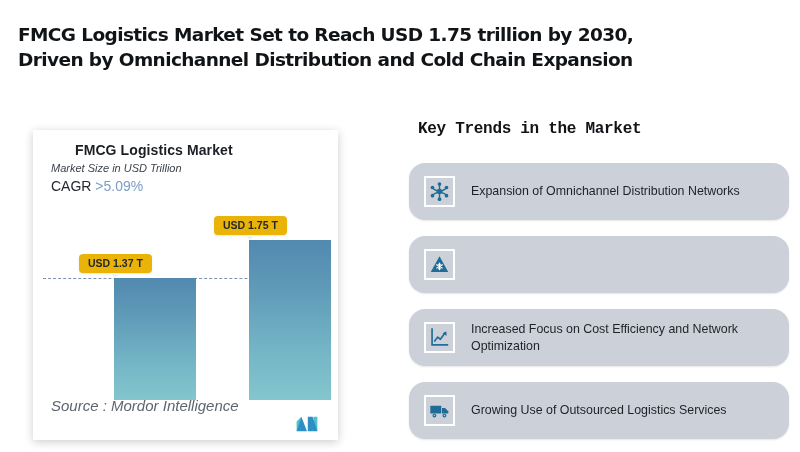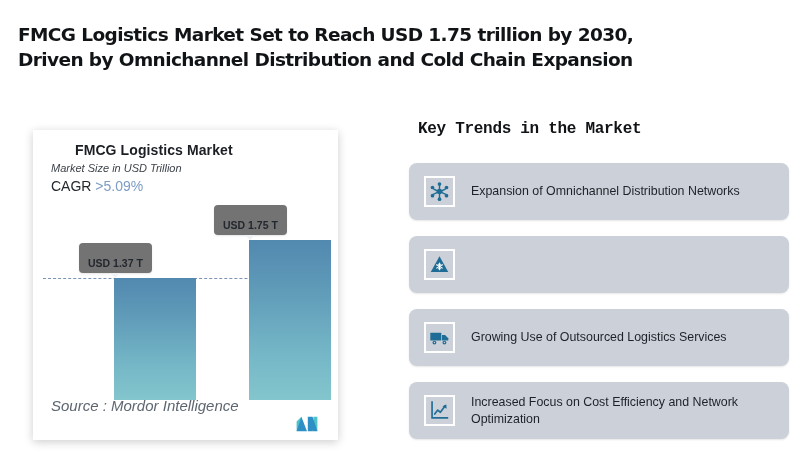--- a/index.html
+++ b/index.html
@@ -68,23 +68,23 @@
     border-top:1.4px dashed #7d93b5;
   }
   .bar{
     position:absolute;bottom:0;
     background:linear-gradient(180deg,#5289b0 0%,#5f9ab8 30%,#74b6c6 70%,#83c6cd 100%);
   }
   #bar-2025{left:81px;width:82px;height:122px;}
   #bar-2030{left:216px;width:82px;height:160px;}
   .bar-label{
     position:absolute;
-    background:#737373;
+    background:#eab308;
     border-radius:4px;
-    padding:14px 9px 4px 9px;
+    padding:3px 9px 4px 9px;
     font-size:10.5px;font-weight:bold;color:#23282e;
     white-space:nowrap;
     box-shadow:0 1px 2px rgba(0,0,0,.10);
   }
   .bar-label:after{
     content:"";position:absolute;left:50%;margin-left:-5px;bottom:-5px;
     border-left:5px solid transparent;border-right:5px solid transparent;
     border-top:5px solid #eef2f4;
   }
   #label-2025{left:46px;bottom:127px;margin-top:48px;}
@@ -102,21 +102,21 @@
     font-family:Liberation Mono, monospace;
     font-size:16px;font-weight:bold;color:#111417;
     letter-spacing:-0.3px;
   }
   #trend-list{
     position:absolute;left:409px;top:163px;width:380px;
   }
   .trend-card{
     position:relative;
     background:#ccd1d9;
-    border-radius:8px;
+    border-radius:16px;
     height:57px;
     margin-bottom:16px;
     display:flex;align-items:center;
     box-shadow:0 1px 2px rgba(0,0,0,.10);
   }
   .trend-icon-box{
     flex:0 0 auto;
     width:31px;height:31px;
     margin-left:15px;
     border:2.2px solid #ffffff;
@@ -206,36 +206,36 @@
           <line x1="10.6" y1="11.6" x2="13.4" y2="11.6"></line>
           <line x1="10.6" y1="16.8" x2="13.4" y2="16.8"></line>
         </g>
         <circle cx="12" cy="14.2" r="1.15" fill="#ffffff"></circle>
       </svg>
     </div>
   </div>
 
   <div class="trend-card">
     <div class="trend-icon-box">
+      <svg width="21" height="21" viewBox="0 0 24 24" fill="none" stroke="#1f6d96">
+        <polyline points="3.5,2.5 3.5,20.5 21,20.5" stroke-width="1.9" stroke-linecap="square"></polyline>
+        <polyline points="6.5,16 10,11.5 13,14 18.5,6.5" stroke-width="1.9" stroke-linejoin="round" stroke-linecap="round"></polyline>
+        <polygon points="19.8,5 20.2,10 15.4,7.1" fill="#1f6d96" stroke="none"></polygon>
+      </svg>
+    </div>
+    <div class="trend-text">Increased Focus on Cost Efficiency and Network Optimization</div>
+  </div>
+
+  <div class="trend-card">
+    <div class="trend-icon-box">
       <svg width="21" height="21" viewBox="0 0 24 24" fill="#1f6d96">
         <rect x="1.5" y="6.5" width="12.5" height="9" rx="0.7"></rect>
         <path d="M14.8 9.2 h3.6 l3.6 3.6 v2.7 h-7.2 Z"></path>
         <circle cx="6.2" cy="17.8" r="2.2"></circle>
         <circle cx="17.6" cy="17.8" r="2.2"></circle>
         <circle cx="6.2" cy="17.8" r="0.85" fill="#ccd1d9"></circle>
         <circle cx="17.6" cy="17.8" r="0.85" fill="#ccd1d9"></circle>
       </svg>
     </div>
     <div class="trend-text">Growing Use of Outsourced Logistics Services</div>
   </div>
 
-  <div class="trend-card">
-    <div class="trend-icon-box">
-      <svg width="21" height="21" viewBox="0 0 24 24" fill="none" stroke="#1f6d96">
-        <polyline points="3.5,2.5 3.5,20.5 21,20.5" stroke-width="1.9" stroke-linecap="square"></polyline>
-        <polyline points="6.5,16 10,11.5 13,14 18.5,6.5" stroke-width="1.9" stroke-linejoin="round" stroke-linecap="round"></polyline>
-        <polygon points="19.8,5 20.2,10 15.4,7.1" fill="#1f6d96" stroke="none"></polygon>
-      </svg>
-    </div>
-    <div class="trend-text">Increased Focus on Cost Efficiency and Network Optimization</div>
-  </div>
-
 </div>
 
 </body></html>

